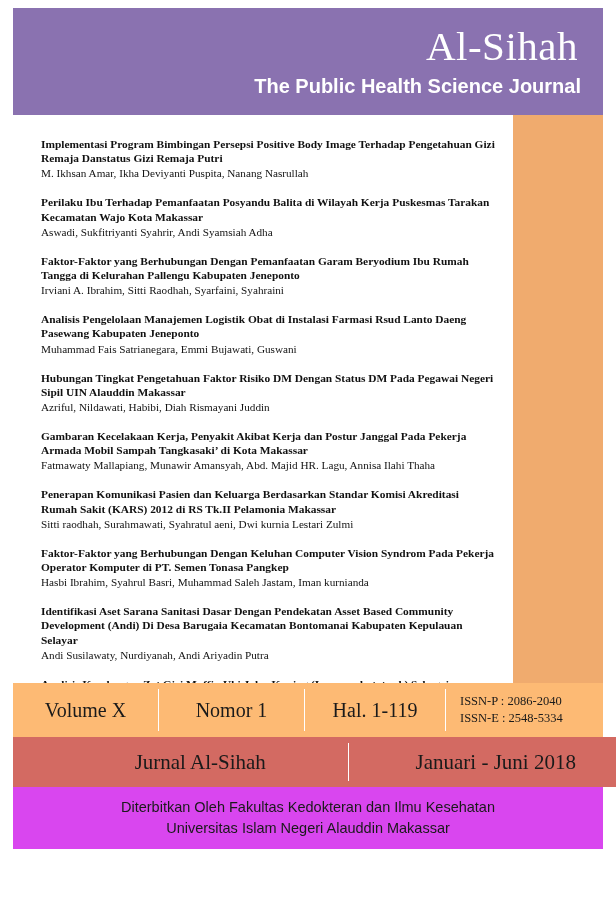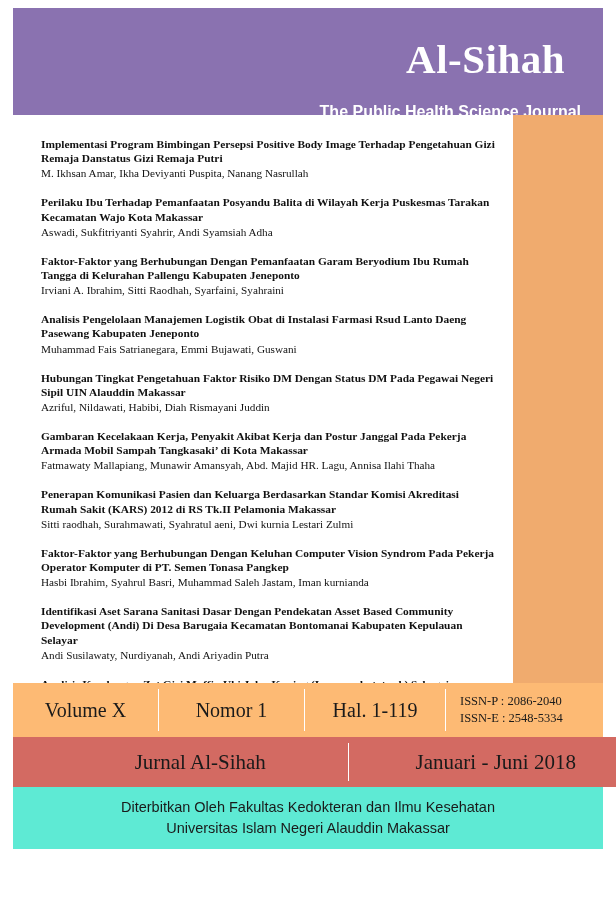--- a/index.html
+++ b/index.html
@@ -26,35 +26,35 @@
     left: 13px;
     top: 8px;
     width: 590px;
     height: 107px;
     background: #8a72b0;
     box-sizing: border-box;
     padding-right: 22px;
     text-align: right;
   }
   .journal-title {
-    margin: 16px;
+    margin: 3px;
     padding-top: 12px;
     font-family: "Liberation Serif", serif;
-    font-weight: bold;
+    font-weight: normal;
     font-size: 41px;
     line-height: 46px;
     color: #ffffff;
     letter-spacing: 0.5px;
   }
   .journal-subtitle {
     margin: 0;
     padding-top: 3px;
     font-family: "Liberation Sans", sans-serif;
     font-weight: bold;
-    font-size: 16px;
+    font-size: 20px;
     line-height: 22px;
     color: #ffffff;
   }
 
   
   .orange-strip {
     position: absolute;
     left: 513px;
     top: 115px;
     width: 90px;
@@ -158,21 +158,21 @@
     flex: 0 0 auto;
   }
 
   
   .green-band {
     position: absolute;
     left: 13px;
     top: 787px;
     width: 590px;
     height: 62px;
-    background: #5eead4;
+    background: #d946ef;
     text-align: center;
     box-sizing: border-box;
     padding-top: 10px;
   }
   .green-line {
     font-family: "Liberation Sans", sans-serif;
     font-size: 14.5px;
     line-height: 21px;
     color: #1a1a1a;
   }

